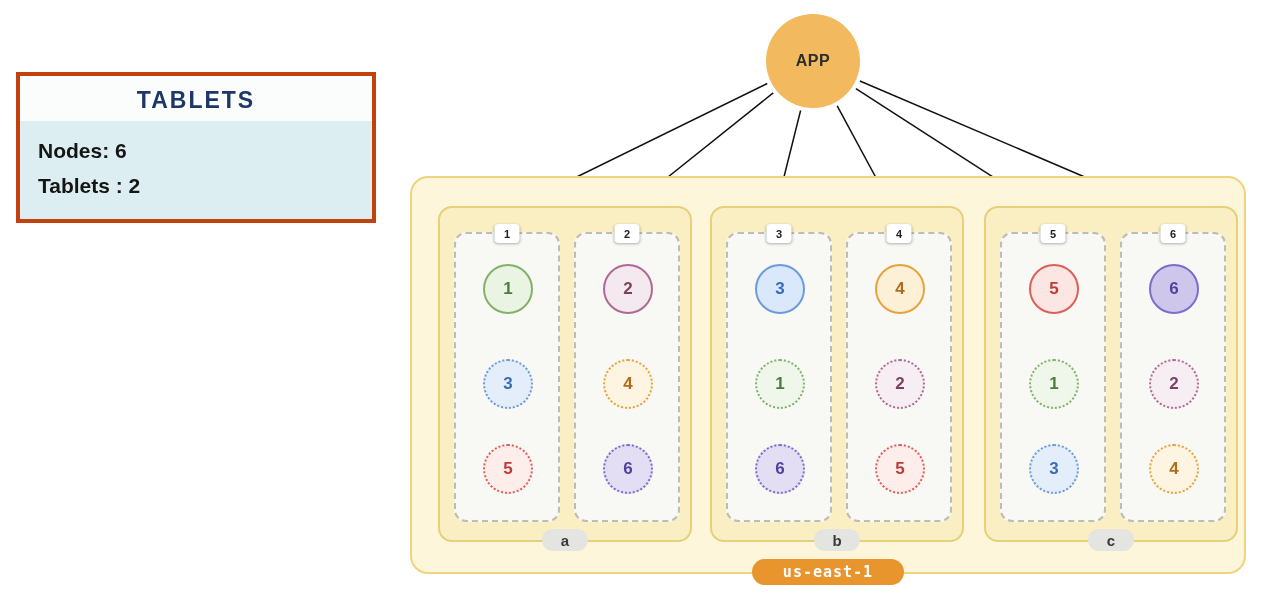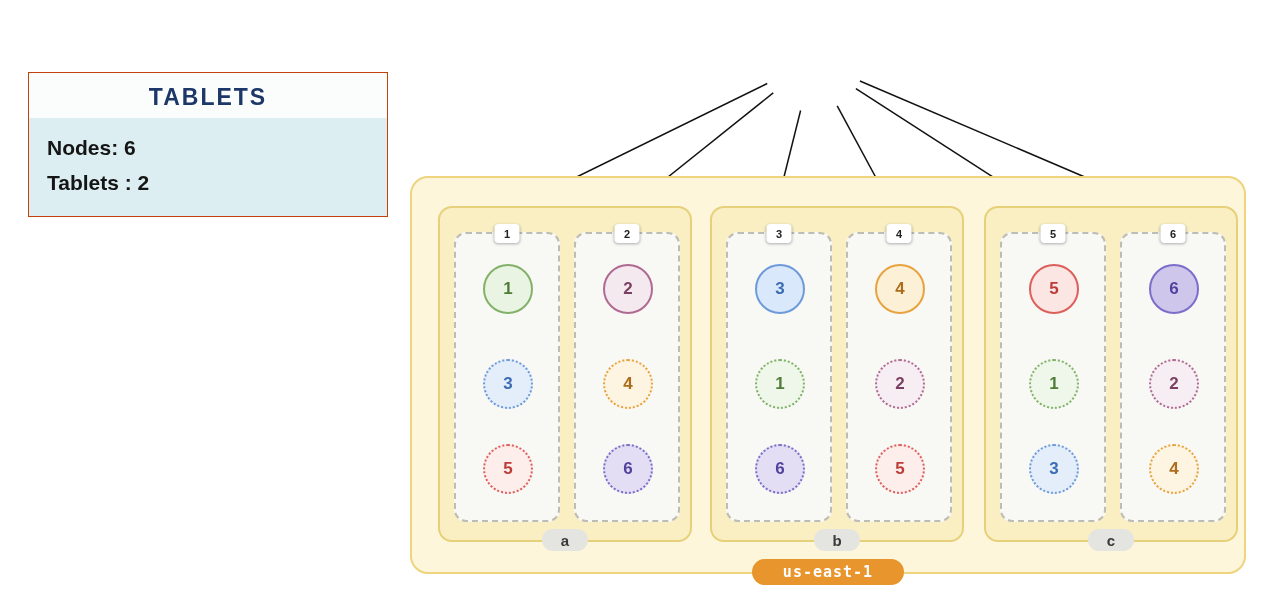--- a/index.html
+++ b/index.html
@@ -12,23 +12,22 @@
     height: 596px;
     background: #ffffff;
     overflow: hidden;
   }
 
   
   .info-panel {
     position: absolute;
     left: 16px; top: 72px;
     width: 360px;
-    border: 1px solid #c2410c;
+    border: 4px solid #c2410c;
     background: var(--panel-body-bg, #dceef1);
-    margin-left: 12px;
   }
   .info-header {
     background: #fbfdfd;
     text-align: center;
     padding: 11px 0 7px 0;
   }
   .info-title {
     color: var(--title-color, #1c3768);
     font-size: 23px;
     font-weight: bold;
@@ -148,20 +147,23 @@
       </marker>
     </defs>
   <line x1="767.2" y1="83.5" x2="503" y2="213" stroke="#111111" stroke-width="1.5" marker-end="url(#arrowhead)"></line>
       <line x1="773.2" y1="92.9" x2="623" y2="213" stroke="#111111" stroke-width="1.5" marker-end="url(#arrowhead)"></line>
       <line x1="800.6" y1="110.5" x2="775" y2="213" stroke="#111111" stroke-width="1.5" marker-end="url(#arrowhead)"></line>
       <line x1="837.2" y1="105.9" x2="895" y2="213" stroke="#111111" stroke-width="1.5" marker-end="url(#arrowhead)"></line>
       <line x1="855.9" y1="88.6" x2="1049" y2="213" stroke="#111111" stroke-width="1.5" marker-end="url(#arrowhead)"></line>
       <line x1="859.9" y1="81.0" x2="1169" y2="213" stroke="#111111" stroke-width="1.5" marker-end="url(#arrowhead)"></line>
     </svg>
 
+  <div class="app-circle">
+    <span class="app-label">APP</span>
+  </div>
 
   <div class="region">
     <div class="region-badge">us-east-1</div>
   <div class="zone" style="left: 26px;">
         <div class="node" style="left: 14px;">
           <div class="node-badge">1</div>
           <div class="tablet leader" style="top: 30px; border-color: rgb(130, 177, 104); background: rgb(233, 244, 226); color: rgb(79, 124, 56);">1</div>
           <div class="tablet follower" style="top: 125px; border-color: rgb(109, 154, 217); background: rgb(228, 238, 251); color: rgb(60, 108, 180);">3</div>
           <div class="tablet follower" style="top: 210px; border-color: rgb(220, 95, 90); background: rgb(253, 237, 235); color: rgb(189, 60, 56);">5</div>
         </div>

